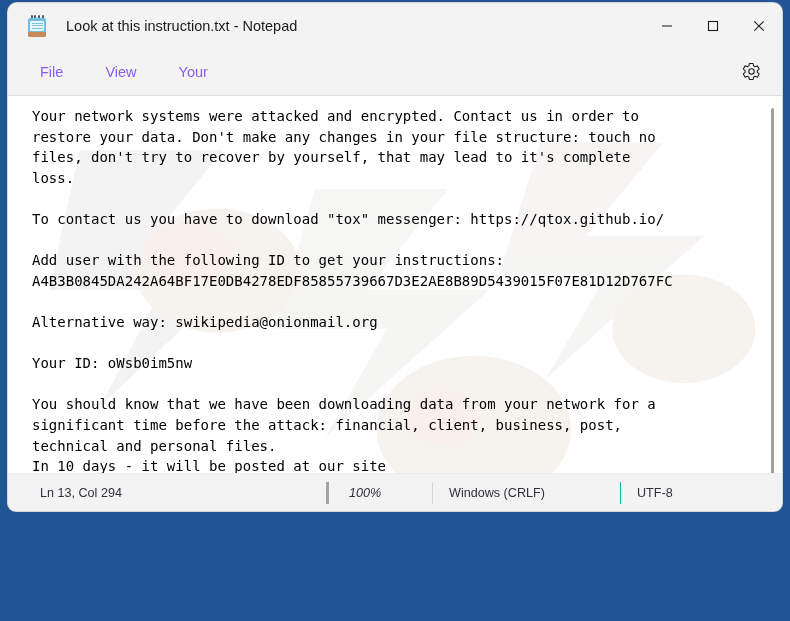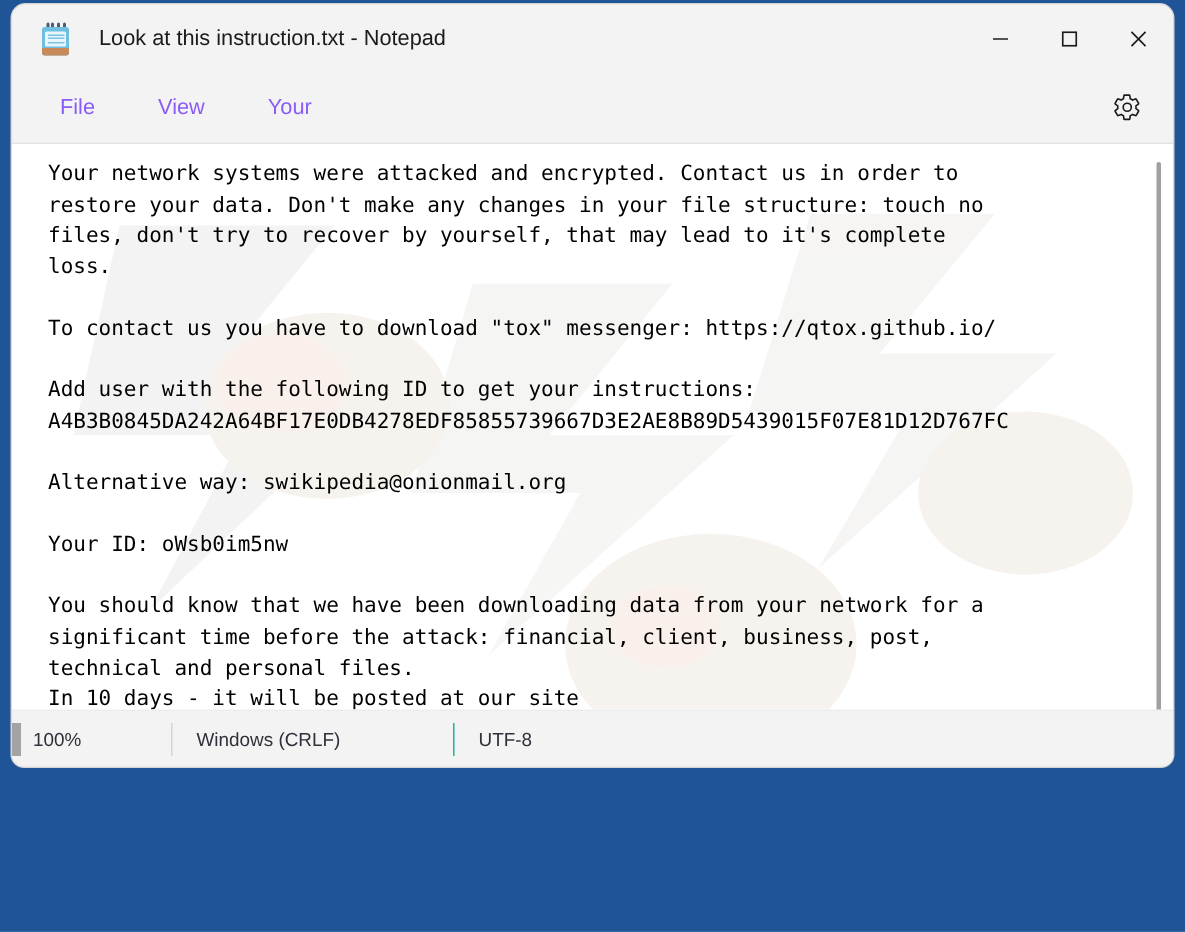--- a/index.html
+++ b/index.html
@@ -206,21 +206,21 @@
     border-top: 1px solid #ececec;
     user-select: none;
   }
   .status-cell {
     padding: 0 14px;
     display: flex;
     align-items: center;
     height: 22px;
   }
   #st-ln { margin-left: 18px; width: 300px; }
-  #st-zoom { border-left: 6px solid #a3a3a3; width: 106px; justify-content: flex-start; padding-left: 8px; }
+  #st-zoom { border-left: 3px solid #a3a3a3; width: 106px; justify-content: flex-start; padding-left: 20px; font-style: italic; }
   #st-eol { border-left: 1px solid #d4d4d4; width: 188px; justify-content: flex-start; padding-left: 16px; }
   #st-enc { border-left: 1px solid #14b8a6; padding-left: 16px; }
 </style>
 </head>
 <body>
 
 <div id="desktop"></div>
 
 <div id="window">
 
@@ -312,18 +312,19 @@
 links send to your clients, partners, competitors and news agencies, that
 will lead to a negative impact on your company: potential financial,
 business and reputational loses.<span class="caret"></span></div>
 
     <div id="vscroll">
       <div class="thumb"></div>
     </div>
   </div>
 
   <div id="statusbar">
+    <div class="status-cell" id="st-ln">Ln 13, Col 294</div>
     <div class="status-cell" id="st-zoom">100%</div>
     <div class="status-cell" id="st-eol">Windows (CRLF)</div>
     <div class="status-cell" id="st-enc">UTF-8</div>
   </div>
 
 </div>
 
 </body></html>

